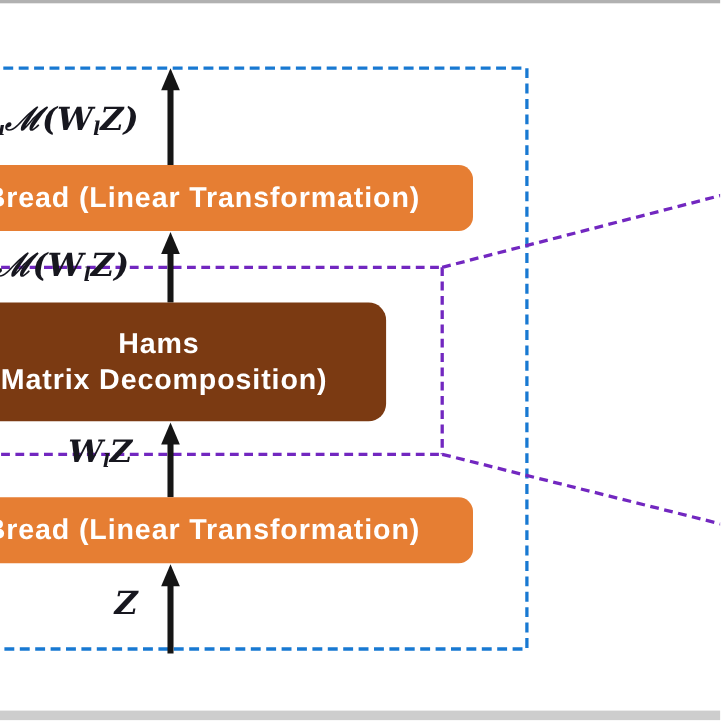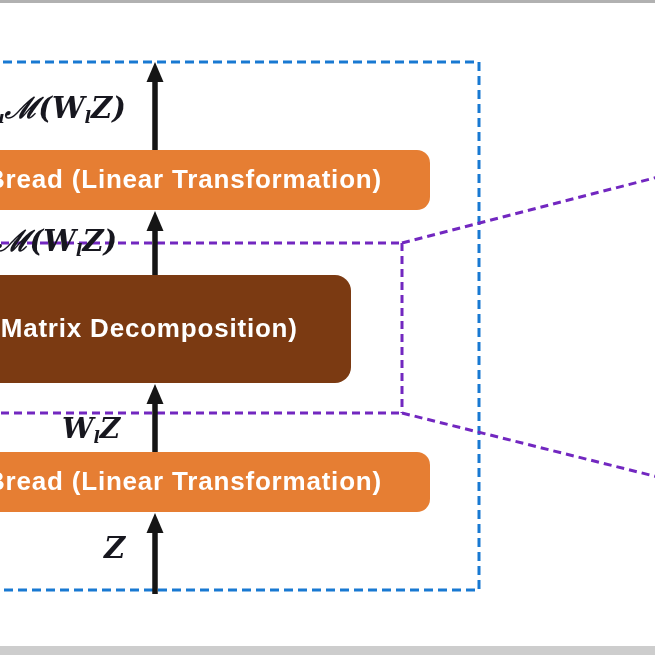--- a/index.html
+++ b/index.html
@@ -20,21 +20,21 @@
   #bread-top{top:150px;}
   #bread-bottom{top:452px;}
   #hams-box{left:-62px;top:275px;width:413px;height:108px;border-radius:16px;}
   .formula{
     position:absolute;font-family:"DejaVu Serif",serif;font-style:italic;font-weight:bold;
     color:#17171f;white-space:nowrap;line-height:1;
   }
   .formula .sub{font-size:0.60em;vertical-align:-0.28em;font-style:italic;}
   #formula-output{left:-8px;top:94px;font-size:29px;}
   #formula-after-hams{left:-4px;top:227px;font-size:29px;}
-  #formula-after-lower-bread{left:62px;top:415px;font-size:28px;}
+  #formula-after-lower-bread{left:62px;top:397px;font-size:28px;}
   #formula-input{left:104px;top:534px;font-size:29px;}
 </style>
 </head>
 <body>
 
 <div id="stage">
 
   <div id="top-strip" class="strip" style="background-color: rgb(177, 177, 177);"></div>
   <div id="bottom-strip" class="strip" style="background-color: rgb(205, 205, 205);"></div>
 
@@ -60,20 +60,21 @@
       <line x1="155" y1="594" x2="155" y2="531" stroke-width="5.5" stroke="#151515"></line>
       <polygon points="155,513 146.5,533 163.5,533" fill="#151515"></polygon>
     </g>
   </svg>
 
   <div id="bread-top" class="block bread" style="background-color: rgb(230, 126, 51);">
     <span>Bread (Linear Transformation)</span>
   </div>
 
   <div id="hams-box" class="block" style="background-color: rgb(123, 58, 18);">
+    <span>Hams</span>
     <span>(Matrix Decomposition)</span>
   </div>
 
   <div id="bread-bottom" class="block bread" style="background-color: rgb(230, 126, 51);">
     <span>Bread (Linear Transformation)</span>
   </div>
 
   <div id="formula-output" class="formula"><span class="sub">u</span><span>ℳ</span><span>(</span><span>W</span><span class="sub">l</span><span>Z</span><span>)</span></div>
   <div id="formula-after-hams" class="formula"><span>ℳ</span><span>(</span><span>W</span><span class="sub">l</span><span>Z</span><span>)</span></div>
   <div id="formula-after-lower-bread" class="formula"><span>W</span><span class="sub">l</span><span>Z</span></div>

